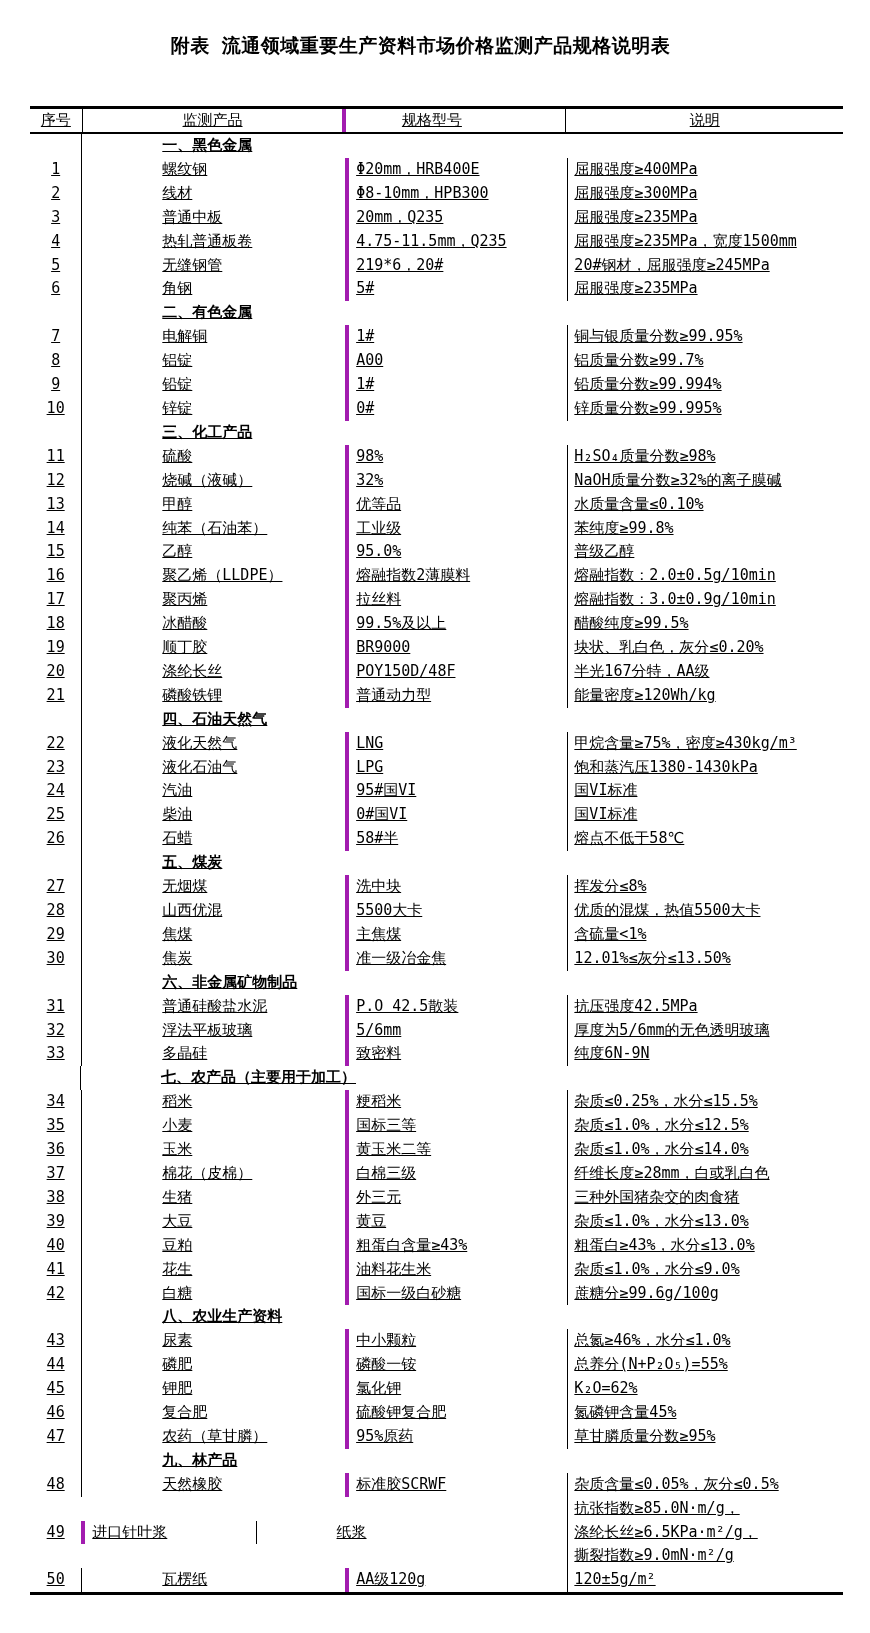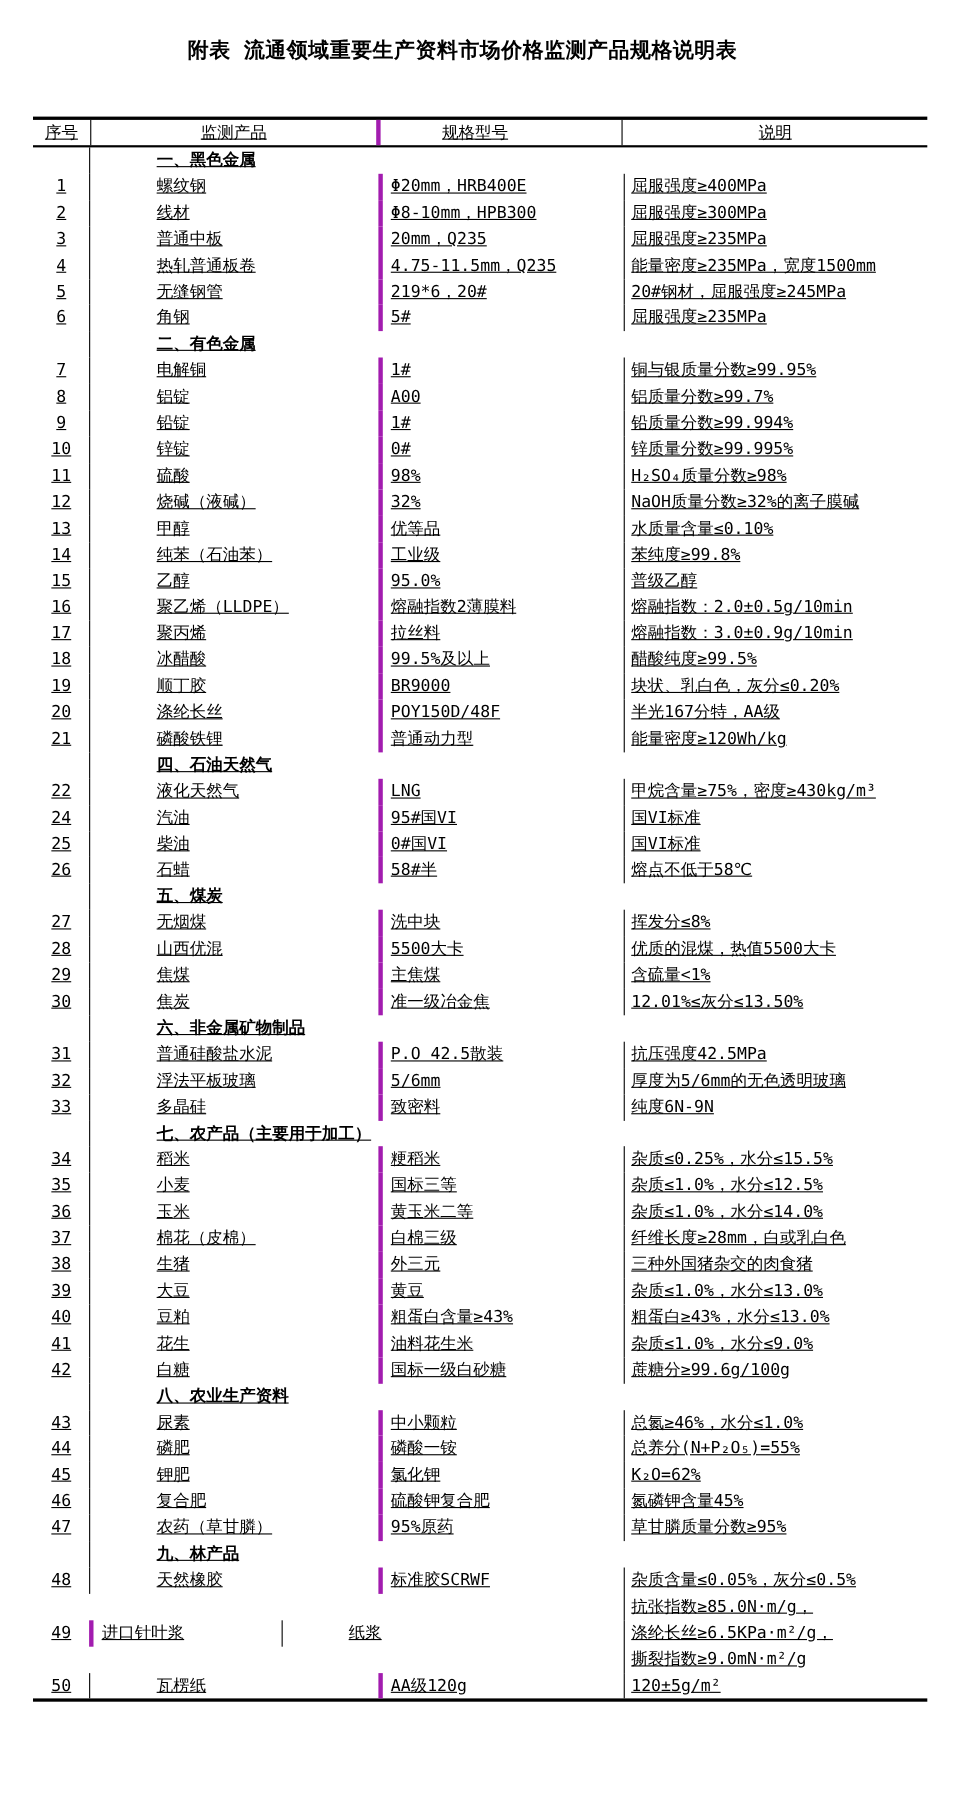--- a/index.html
+++ b/index.html
@@ -42,21 +42,21 @@
     border-bottom: 2px solid #000;
   }
   .c {
     box-sizing: border-box;
     font-size: 15px;
     line-height: 23.9px;
     white-space: nowrap;
     overflow: visible;
   }
   .c0 { width: 55px;  text-align: center; }
-  .c1 { width: 277px; border-left: 1px solid #000; padding-left: 60px; }
+  .c1 { width: 277px; border-left: 1px solid #000; padding-left: 80px; }
   .c2 { width: 186px; border-left: 4px solid #a21caf; padding-left: 7px; }
   .c3 { width: 295px; border-left: 1px solid #000; padding-left: 6px; margin-left: 48px; }
   .header .c {
     text-align: center;
     padding-left: 0;
     line-height: 23px;
     font-weight: normal;
   }
   .row.cat .c1 {
     font-weight: bold;
@@ -104,21 +104,21 @@
         <div class="c c2">20mm，Q235</div>
         <div class="c c3">
           <div class="desc-line">屈服强度≥235MPa</div>
         </div>
       </div>
       <div class="row">
         <div class="c c0">4</div>
         <div class="c c1">热轧普通板卷</div>
         <div class="c c2">4.75-11.5mm，Q235</div>
         <div class="c c3">
-          <div class="desc-line">能量密度≥235MPa，宽度1500mm</div>
+          <div class="desc-line">屈服强度≥235MPa，宽度1500mm</div>
         </div>
       </div>
       <div class="row">
         <div class="c c0">5</div>
         <div class="c c1">无缝钢管</div>
         <div class="c c2">219*6，20#</div>
         <div class="c c3">
           <div class="desc-line">20#钢材，屈服强度≥245MPa</div>
         </div>
       </div>
@@ -163,20 +163,21 @@
       <div class="row">
         <div class="c c0">10</div>
         <div class="c c1">锌锭</div>
         <div class="c c2">0#</div>
         <div class="c c3">
           <div class="desc-line">锌质量分数≥99.995%</div>
         </div>
       </div>
       <div class="row cat">
         <div class="c c0"></div>
+        <div class="c c1">三、化工产品</div>
         <div class="c c2"></div>
         <div class="c c3"></div>
       </div>
       <div class="row">
         <div class="c c0">11</div>
         <div class="c c1">硫酸</div>
         <div class="c c2">98%</div>
         <div class="c c3">
           <div class="desc-line">H₂SO₄质量分数≥98%</div>
         </div>
@@ -266,20 +267,28 @@
         <div class="c c1">四、石油天然气</div>
         <div class="c c2"></div>
         <div class="c c3"></div>
       </div>
       <div class="row">
         <div class="c c0">22</div>
         <div class="c c1">液化天然气</div>
         <div class="c c2">LNG</div>
         <div class="c c3">
           <div class="desc-line">甲烷含量≥75%，密度≥430kg/m³</div>
+        </div>
+      </div>
+      <div class="row">
+        <div class="c c0">23</div>
+        <div class="c c1">液化石油气</div>
+        <div class="c c2">LPG</div>
+        <div class="c c3">
+          <div class="desc-line">饱和蒸汽压1380-1430kPa</div>
         </div>
       </div>
       <div class="row">
         <div class="c c0">24</div>
         <div class="c c1">汽油</div>
         <div class="c c2">95#国VI</div>
         <div class="c c3">
           <div class="desc-line">国VI标准</div>
         </div>
       </div>

